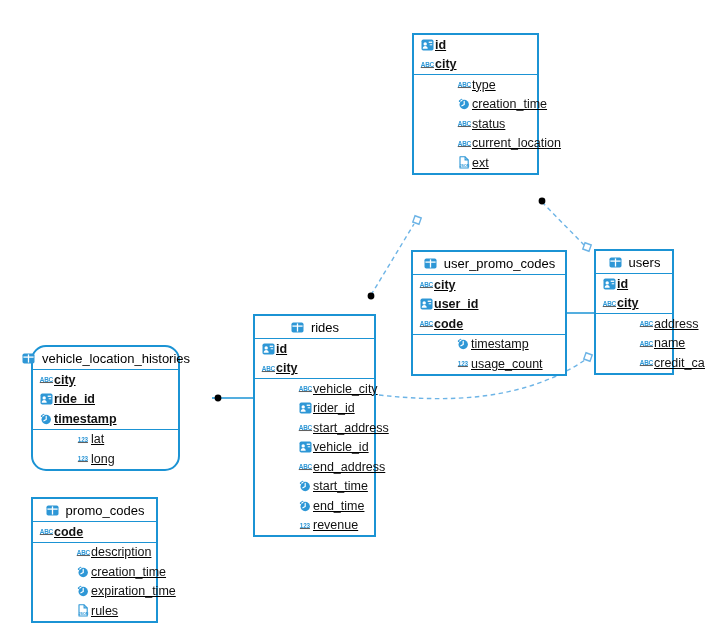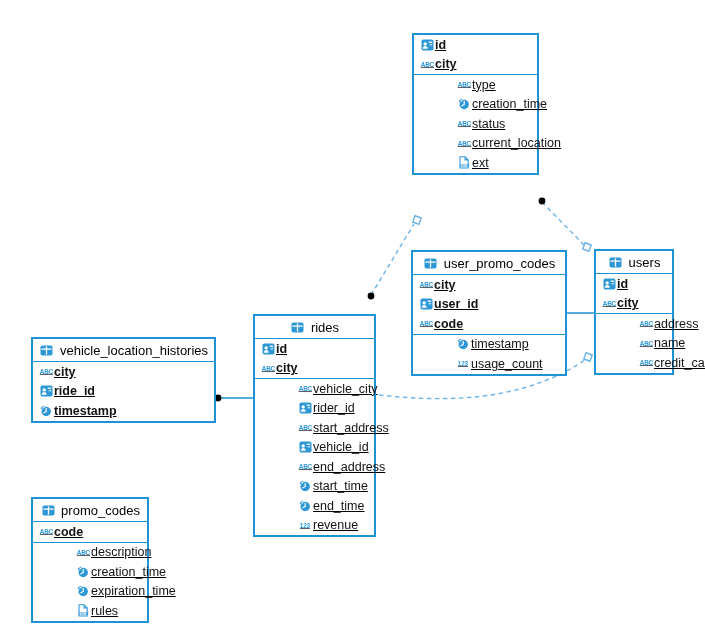--- a/index.html
+++ b/index.html
@@ -330,21 +330,21 @@
           <span class="col-label">end_time</span>
         </div>
         <div class="col-row">
           <span class="col-icon">
             <span class="tiny-glyph">123</span>
           </span>
           <span class="col-label">revenue</span>
         </div>
       </div>
     </div>
-    <div class="table-box" style="left: 31px; top: 337px; width: 185px;">
+    <div class="table-box" style="left: 31px; top: 345px; width: 149px; border-radius: 15px;">
       <div class="table-header">
         <span class="col-icon">
           <svg width="13" height="11" viewBox="0 0 13 11">
             <rect x="0.5" y="0.5" width="12" height="10" rx="1.8" fill="#2e97d6"></rect>
             <line x1="1.4" y1="4.1" x2="11.6" y2="4.1" stroke="#fff" stroke-width="1.3"></line>
             <line x1="6.5" y1="1.4" x2="6.5" y2="9.6" stroke="#fff" stroke-width="1.3"></line>
           </svg>
         </span>
         <span>vehicle_location_histories</span>
       </div>
@@ -372,22 +372,36 @@
             <svg width="12" height="12" viewBox="0 0 12 12">
               <circle cx="6.2" cy="6.5" r="4.7" fill="#2e97d6"></circle>
               <path d="M1.6 3.2 L3.6 1.5" stroke="#2e97d6" stroke-width="1.6" stroke-linecap="round"></path>
               <path d="M6.2 6.5 L6.2 3.4 M6.2 6.5 L3.9 7.8" stroke="#fff" stroke-width="1.2" stroke-linecap="round"></path>
               <path d="M2.6 3.4 A4.7 4.7 0 0 1 4.4 2.1" stroke="#fff" stroke-width="1.1" fill="none"></path>
             </svg>
           </span>
           <span class="col-label">timestamp</span>
         </div>
       </div>
-    </div>
-    <div class="table-box" style="left: 31px; top: 497px; width: 118px;">
+      <div class="cols fields">
+        <div class="col-row">
+          <span class="col-icon">
+            <span class="tiny-glyph">123</span>
+          </span>
+          <span class="col-label">lat</span>
+        </div>
+        <div class="col-row">
+          <span class="col-icon">
+            <span class="tiny-glyph">123</span>
+          </span>
+          <span class="col-label">long</span>
+        </div>
+      </div>
+    </div>
+    <div class="table-box" style="left: 31px; top: 497px; width: 127px;">
       <div class="table-header">
         <span class="col-icon">
           <svg width="13" height="11" viewBox="0 0 13 11">
             <rect x="0.5" y="0.5" width="12" height="10" rx="1.8" fill="#2e97d6"></rect>
             <line x1="1.4" y1="4.1" x2="11.6" y2="4.1" stroke="#fff" stroke-width="1.3"></line>
             <line x1="6.5" y1="1.4" x2="6.5" y2="9.6" stroke="#fff" stroke-width="1.3"></line>
           </svg>
         </span>
         <span>promo_codes</span>
       </div>

